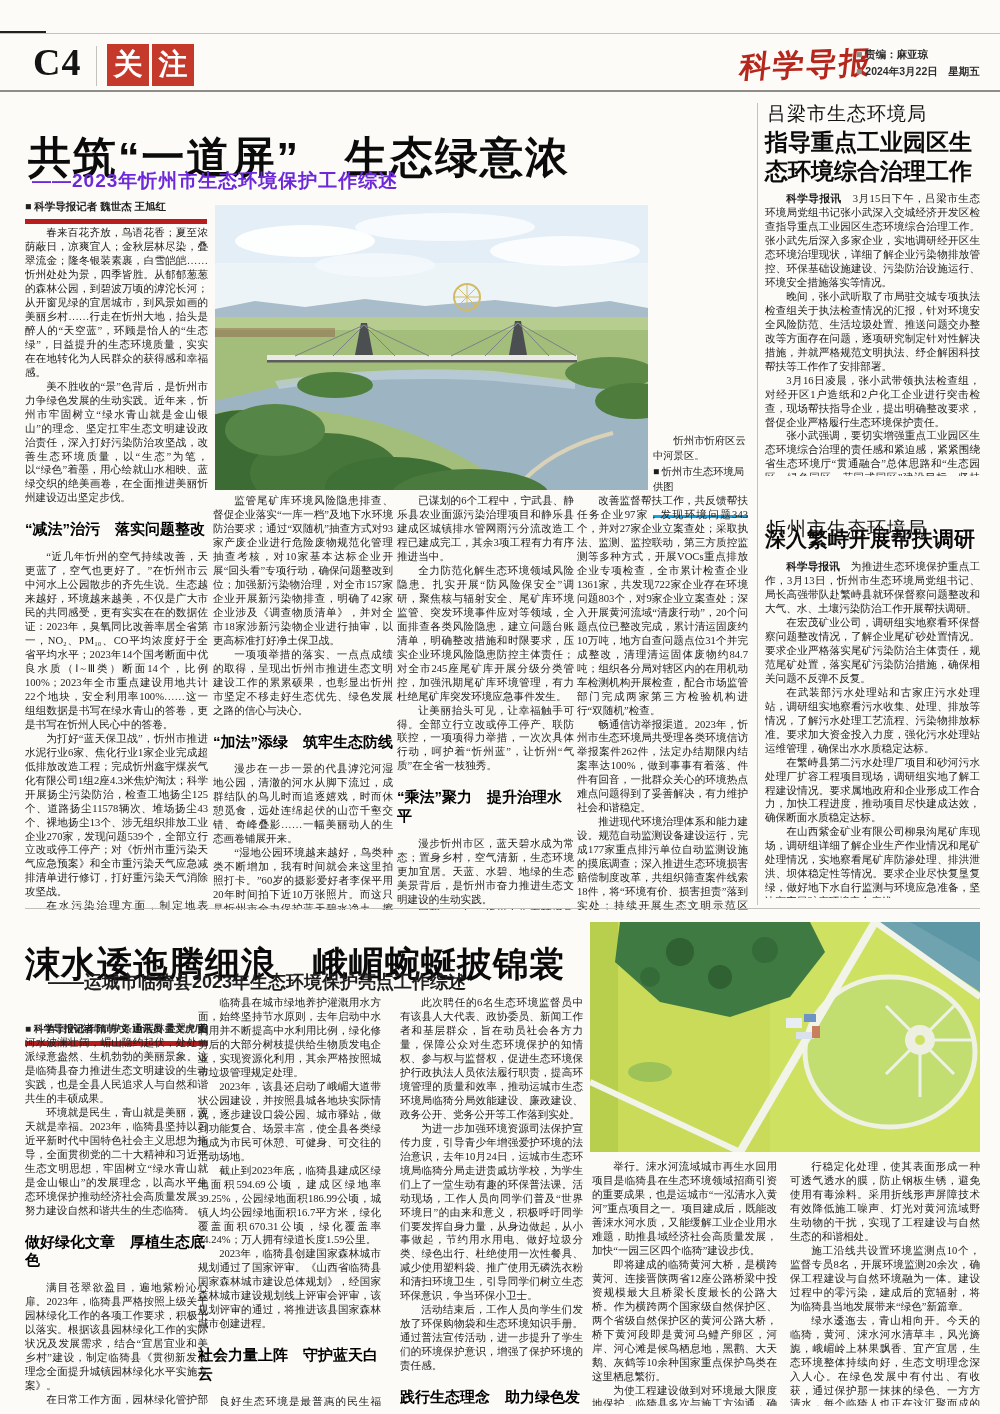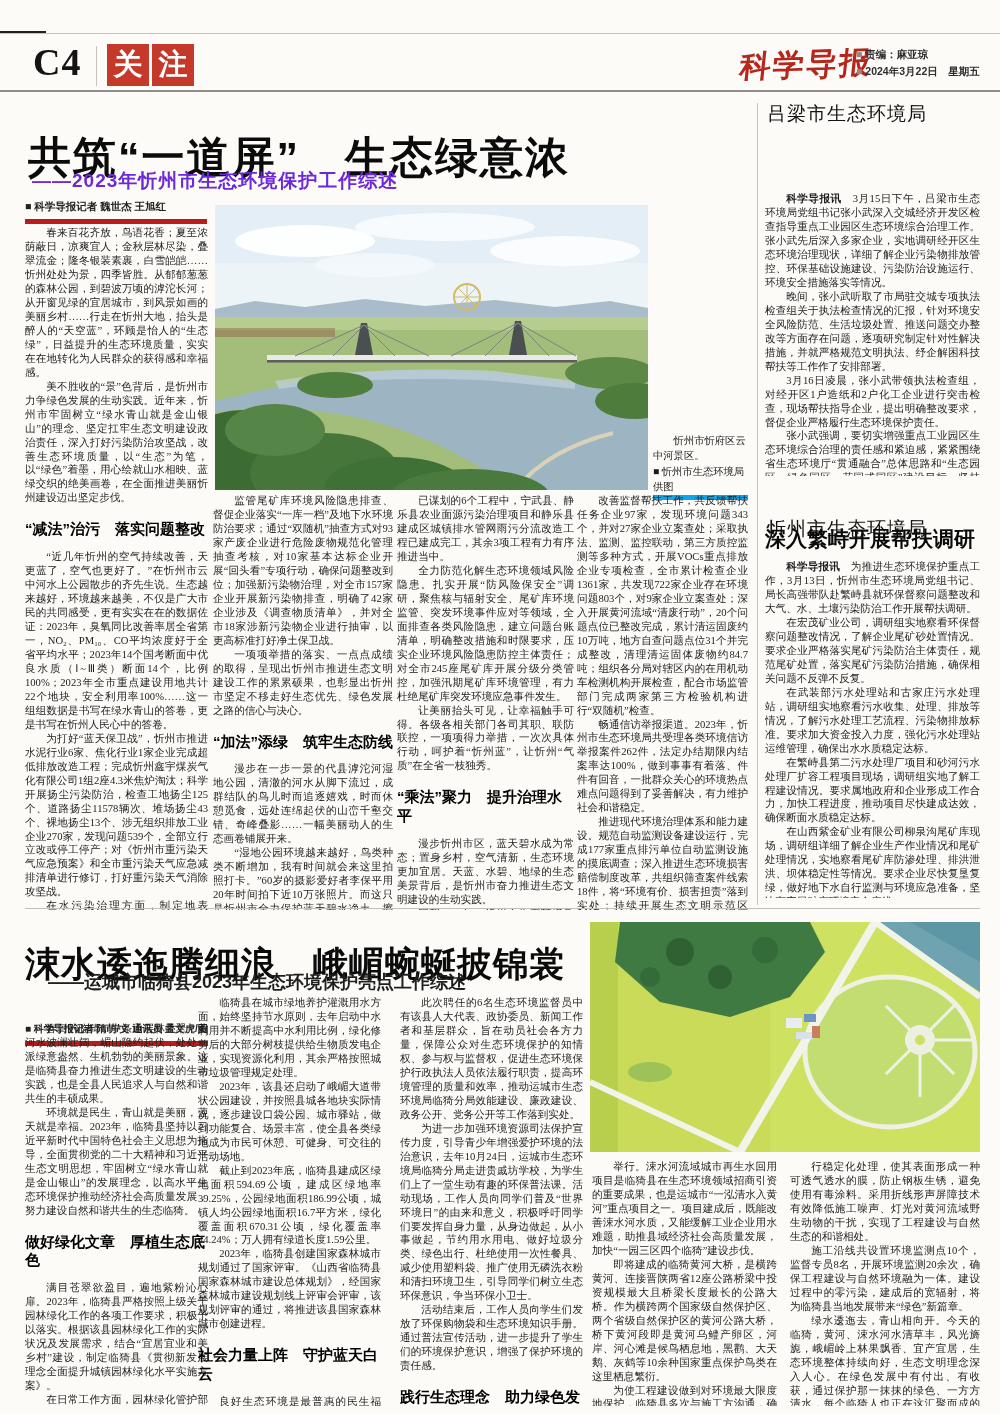--- a/index.html
+++ b/index.html
@@ -40,21 +40,21 @@
   
   .colbox{overflow:hidden;font-size:10.6px;line-height:1.32;text-align:justify;color:var(--ink);}
   .para{margin:0;text-indent:2em;}
   .subhead{font-family:"Liberation Sans",sans-serif;font-weight:900;font-size:15px;
     letter-spacing:0;color:#000;margin:15px 0 11px;line-height:1.25;text-indent:0;text-align:left;}
   .lead{font-family:"Liberation Sans",sans-serif;}
 
   
   .photo{display:block;}
   .caption{left:653px;top:434px;width:95px;font-size:10.3px;line-height:14.5px;
-    border-bottom:5px solid #0ea5e9;padding-bottom:1px;}
+    border-bottom:3px solid #0ea5e9;padding-bottom:21px;}
   .caption .cap-main{margin:0;text-indent:2em;}
   .caption .cap-credit{margin:2px 0 0 0;}
 
   
   .col-vrule{left:757px;top:103px;width:1px;height:802px;background:var(--rule-gray);}
   .kicker{font-family:"Liberation Sans",sans-serif;font-weight:500;font-size:19px;
     letter-spacing:1px;color:#141414;}
   .side-headline{font-family:"Liberation Sans",sans-serif;font-weight:900;color:#0b0b0b;line-height:1.28;}
 
   .section-rule{left:25px;top:908px;width:955px;height:1px;background:#c2c0bb;}
@@ -145,34 +145,35 @@
   <div class="abs colbox" style="left:213px;top:494px;width:180px;height:416px;">
       <p class="para">监管尾矿库环境风险隐患排查、督促企业落实“一库一档”及地下水环境防治要求；通过“双随机”抽查方式对93家产废企业进行危险废物规范化管理抽查考核，对10家基本达标企业开展“回头看”专项行动，确保问题整改到位；加强新污染物治理，对全市157家企业开展新污染物排查，明确了42家企业涉及《调查物质清单》，并对全市18家涉新污染物企业进行抽审，以更高标准打好净土保卫战。</p>
       <p class="para">一项项举措的落实、一点点成绩的取得，呈现出忻州市推进生态文明建设工作的累累硕果，也彰显出忻州市坚定不移走好生态优先、绿色发展之路的信心与决心。</p>
       <h3 class="subhead">“加法”添绿　筑牢生态防线</h3>
       <p class="para">漫步在一步一景的代县滹沱河湿地公园，清澈的河水从脚下流过，成群结队的鸟儿时而追逐嬉戏，时而休憩觅食，远处连绵起伏的山峦千壑交错、奇峰叠影……一幅美丽动人的生态画卷铺展开来。</p>
       <p class="para">“湿地公园环境越来越好，鸟类种类不断增加，我有时间就会来这里拍照打卡。”60岁的摄影爱好者李保平用20年时间拍下近10万张照片。而这只是忻州市全力保护蓝天碧水净土、擦亮高质量发展生态底色的一个缩影。</p>
     </div>
   <div class="abs colbox" style="left:397px;top:494px;width:177px;height:416px;">
       <p class="para">已谋划的6个工程中，宁武县、静乐县农业面源污染治理项目和静乐县建成区城镇排水管网雨污分流改造工程已建成完工，其余3项工程有力有序推进当中。</p>
       <p class="para">全力防范化解生态环境领域风险隐患。扎实开展“防风险保安全”调研，聚焦核与辐射安全、尾矿库环境监管、突发环境事件应对等领域，全面排查各类风险隐患，建立问题台账清单，明确整改措施和时限要求，压实企业环境风险隐患防控主体责任；对全市245座尾矿库开展分级分类管控，加强汛期尾矿库环境管理，有力杜绝尾矿库突发环境应急事件发生。</p>
-      <p class="para">让美丽抬头可见，让幸福触手可得。各级各相关部门各司其职、联防联控，一项项得力举措，一次次具体行动，呵护着“忻州蓝”，让忻州“气质”在全省一枝独秀。</p>
+      <p class="para">让美丽抬头可见，让幸福触手可得。全部立行立改或停工停产、联防联控，一项项得力举措，一次次具体行动，呵护着“忻州蓝”，让忻州“气质”在全省一枝独秀。</p>
       <h3 class="subhead">“乘法”聚力　提升治理水平</h3>
       <p class="para">漫步忻州市区，蓝天碧水成为常态；置身乡村，空气清新，生态环境更加宜居。天蓝、水碧、地绿的生态美景背后，是忻州市奋力推进生态文明建设的生动实践。</p>
       <p class="para">回望2023年，忻州市生态环境质量持续改善的点滴进步都凝聚着全市生态环境保护“铁军”的心血和汗水，正是他们的不懈奋斗，改变着忻州大地的山山水水。</p>
     </div>
   <div class="abs colbox" style="left:577px;top:494px;width:171px;height:416px;">
       <p class="para">改善监督帮扶工作，共反馈帮扶任务企业97家，发现环境问题343个，并对27家企业立案查处；采取执法、监测、监控联动，第三方质控监测等多种方式，开展VOCs重点排放企业专项检查，全市累计检查企业1361家，共发现722家企业存在环境问题803个，对9家企业立案查处；深入开展黄河流域“清废行动”，20个问题点位已整改完成，累计清运固废约10万吨，地方自查问题点位31个并完成整改，清理清运固体废物约84.7吨；组织各分局对辖区内的在用机动车检测机构开展检查，配合市场监管部门完成两家第三方检验机构进行“双随机”检查。</p>
       <p class="para">畅通信访举报渠道。2023年，忻州市生态环境局共受理各类环境信访举报案件262件，法定办结期限内结案率达100%，做到事事有着落、件件有回音，一批群众关心的环境热点难点问题得到了妥善解决，有力维护社会和谐稳定。</p>
       <p class="para">推进现代环境治理体系和能力建设。规范自动监测设备建设运行，完成177家重点排污单位自动监测设施的摸底调查；深入推进生态环境损害赔偿制度改革，共组织筛查案件线索18件，将“环境有价、损害担责”落到实处；持续开展生态文明示范区和“两山”实践创新基地创建，静乐县成功创建山西省第二批省级生态文明建设示范区，积极打造美丽忻州示范样板。</p>
     </div>
 
   <div class="abs col-vrule"></div>
 
   <div class="abs kicker" style="left:767px;top:101px;">吕梁市生态环境局</div>
+  <h2 class="abs side-headline" style="left:765px;top:128px;width:216px;font-size:23px;margin:0;">指导重点工业园区生态环境综合治理工作</h2>
   <div class="abs colbox" style="left:765px;top:192px;width:215px;height:284px;">
       <p class="para"><b class="lead">科学导报讯　</b>3月15日下午，吕梁市生态环境局党组书记张小武深入交城经济开发区检查指导重点工业园区生态环境综合治理工作。张小武先后深入多家企业，实地调研经开区生态环境治理现状，详细了解企业污染物排放管控、环保基础设施建设、污染防治设施运行、环境安全措施落实等情况。</p>
       <p class="para">晚间，张小武听取了市局驻交城专项执法检查组关于执法检查情况的汇报，针对环境安全风险防范、生活垃圾处置、推送问题交办整改等方面存在问题，逐项研究制定针对性解决措施，并就严格规范文明执法、纾企解困科技帮扶等工作作了安排部署。</p>
       <p class="para">3月16日凌晨，张小武带领执法检查组，对经开区1户造纸和2户化工企业进行突击检查，现场帮扶指导企业，提出明确整改要求，督促企业严格履行生态环境保护责任。</p>
       <p class="para">张小武强调，要切实增强重点工业园区生态环境综合治理的责任感和紧迫感，紧紧围绕省生态环境厅“贯通融合”总体思路和“生态园区、绿色园区、花园式园区”建设目标，坚持检查“过筛子”、问题“清底子”，从严从实推动问题全面起底清仓。要坚持严的基调，严厉打击偷排偷放、超标排放、逃避监管、弄虚作假等恶意环境违法行为，持续保持生态环境执法高压态势。要坚持监测、执法、帮扶一体推进，切实以良好的队伍形象和务实的工作成效，坚决打赢重点工业园区污染防治攻坚战。</p>
     </div>
 
   <div class="abs kicker" style="left:767px;top:516px;">忻州市生态环境局</div>
   <h2 class="abs side-headline" style="left:765px;top:526px;width:216px;font-size:21px;margin:0;white-space:nowrap;">深入繁峙开展帮扶调研</h2>
   <div class="abs colbox" style="left:765px;top:560px;width:215px;height:338px;">

